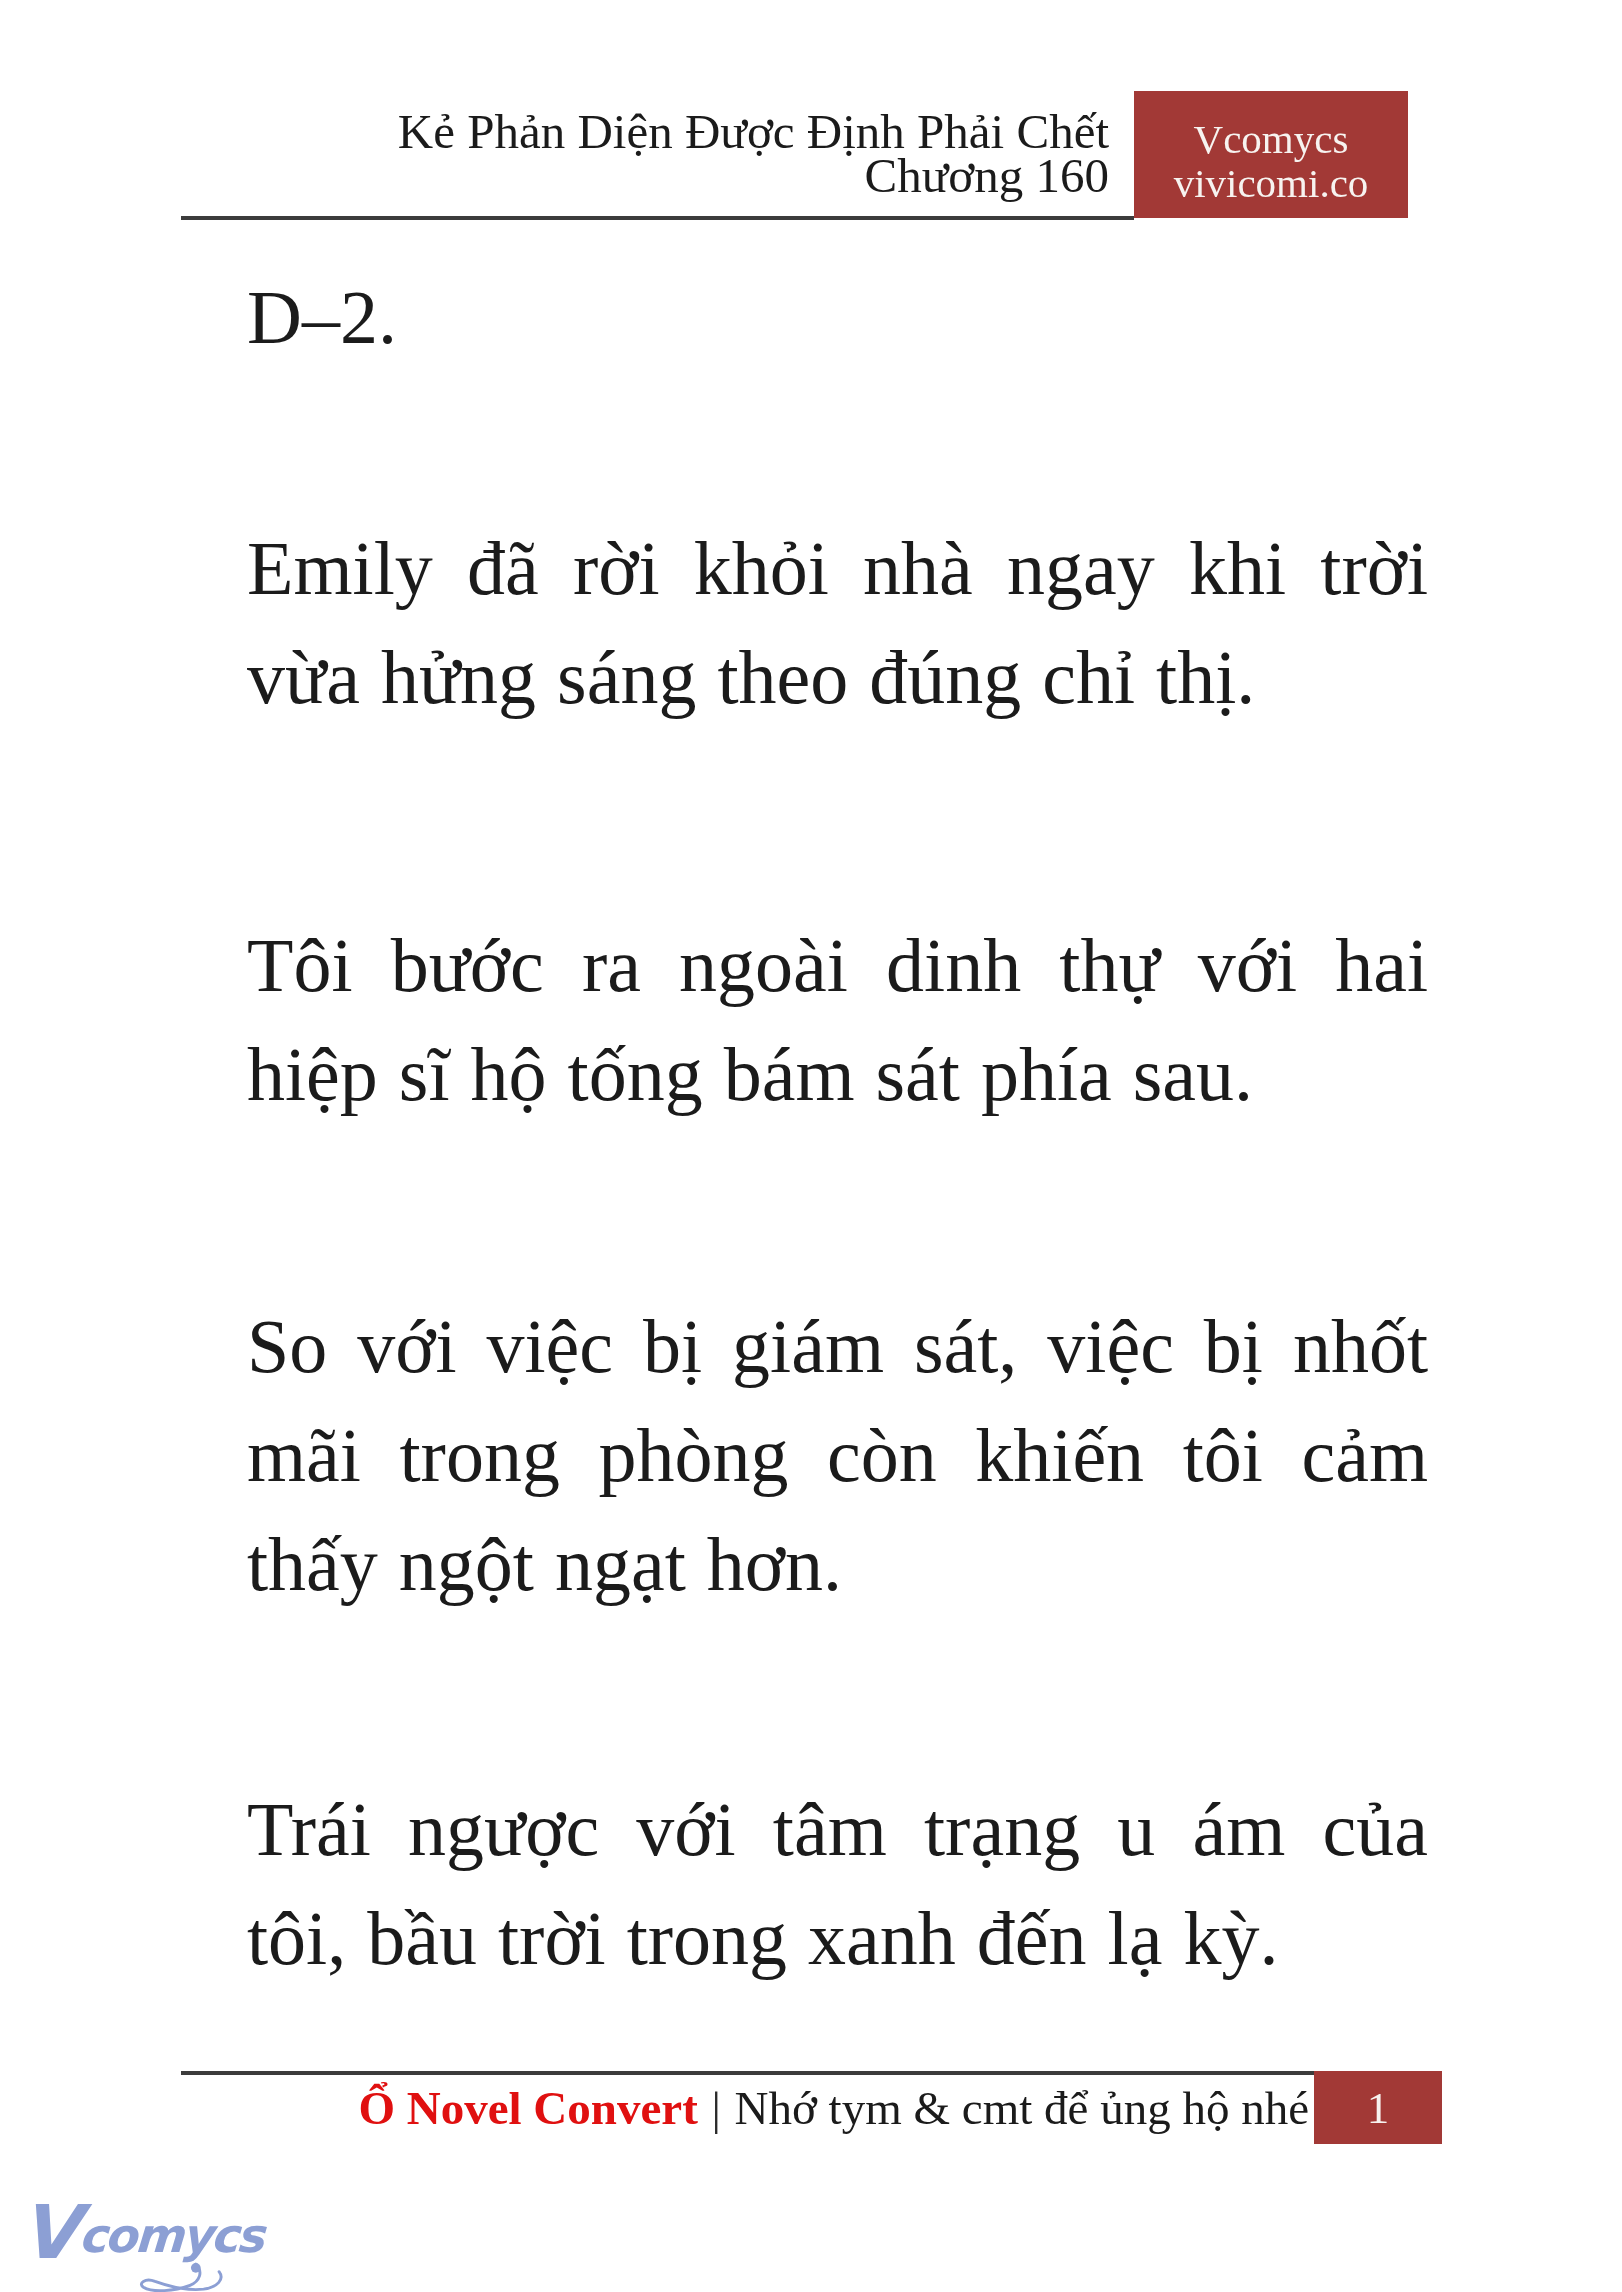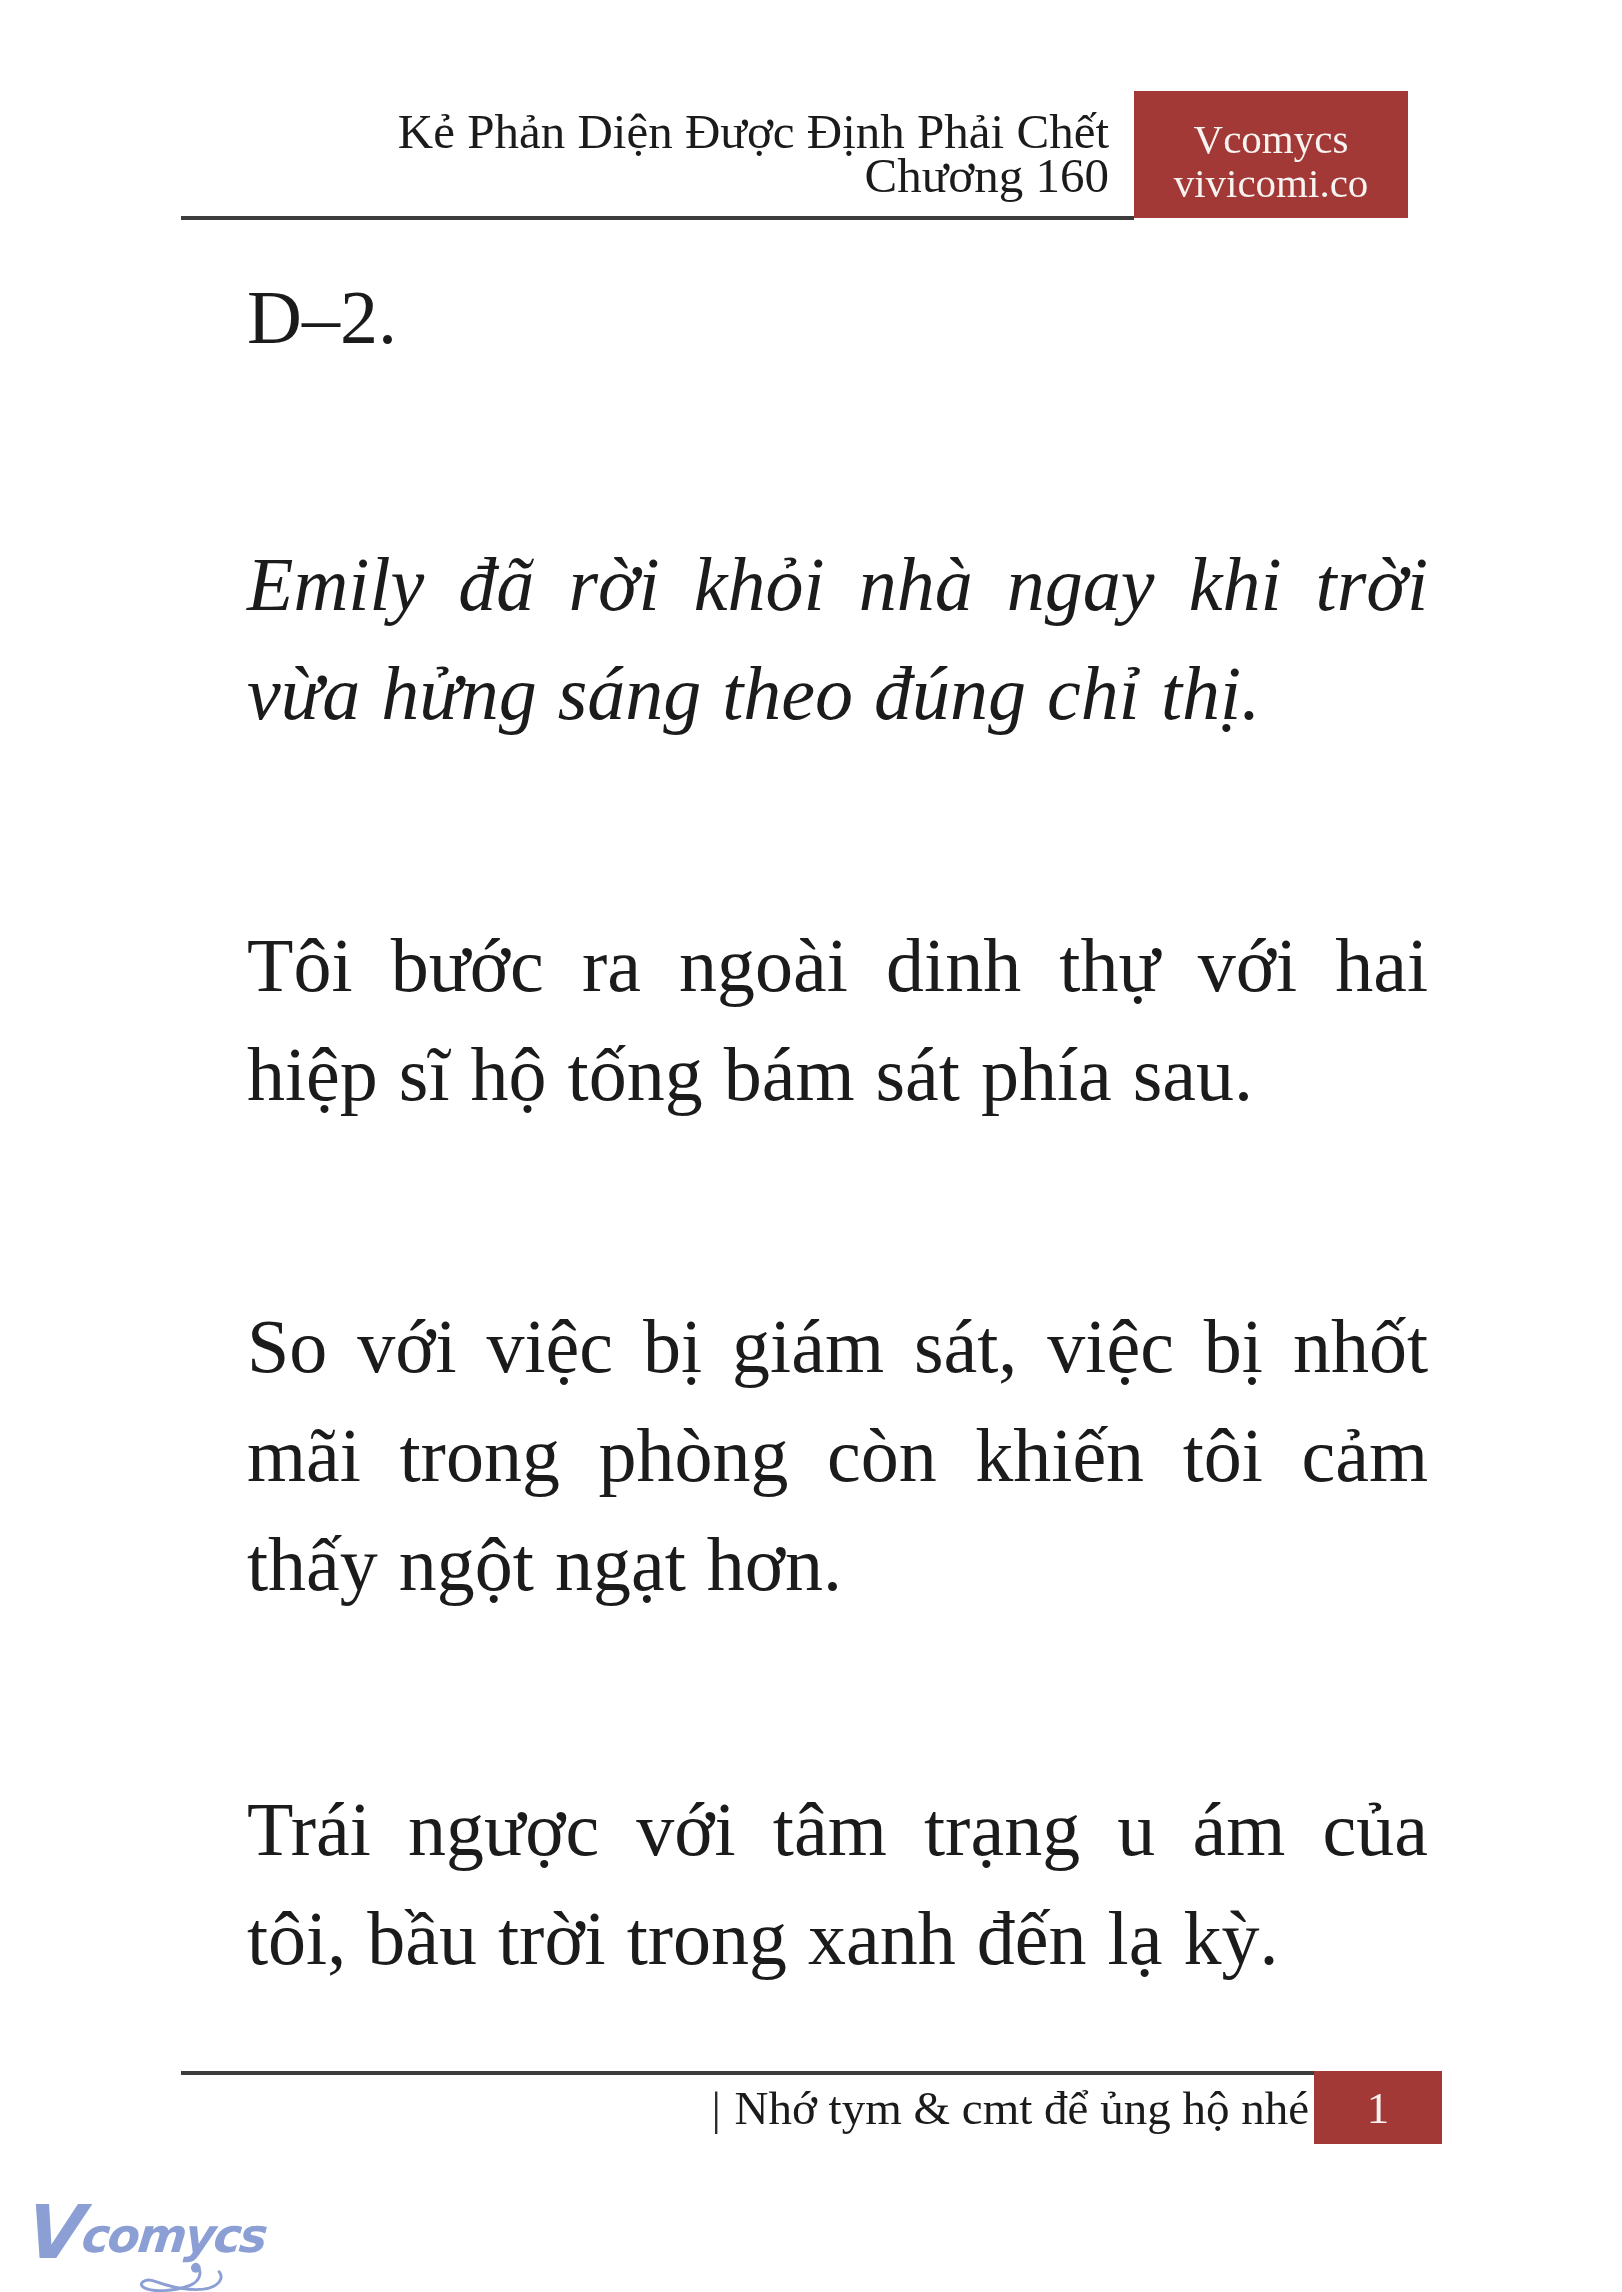--- a/index.html
+++ b/index.html
@@ -50,21 +50,21 @@
 
   
   .bodyblock {
     position: absolute;
     left: 199px;
     width: 1229px;
     font-size: 76px;
     line-height: 109px;
   }
   .section-label { top: 263px; }
-  .para-1 { top: 530px; font-style: italic; }
+  .para-1 { top: 514px; }
   .para-2 { top: 911px; }
   .para-3 { top: 1292px; }
   .para-4 { top: 1775px; }
   .tline {
     text-align: justify;
     text-align-last: justify;
     word-spacing: 2px;
     margin-left: 48px;
   }
   .tline.last {
@@ -169,20 +169,21 @@
     <div class="tline last">thấy ngột ngạt hơn.</div>
   </div>
 
   <div class="bodyblock para-4">
     <div class="tline">Trái ngược với tâm trạng u ám của</div>
     <div class="tline last">tôi, bầu trời trong xanh đến lạ kỳ.</div>
   </div>
 
   <div class="footer-rule"></div>
   <div class="footer-text">
+    <span class="footer-brand">Ổ Novel Convert</span>
     <span class="footer-sep">|</span>
     <span class="footer-note">Nhớ tym &amp; cmt để ủng hộ nhé</span>
   </div>
   <div class="footer-box">
     <span>1</span>
   </div>
 
   <div class="watermark">
     <span class="logo-v">V</span><span>comycs</span>
   </div>

